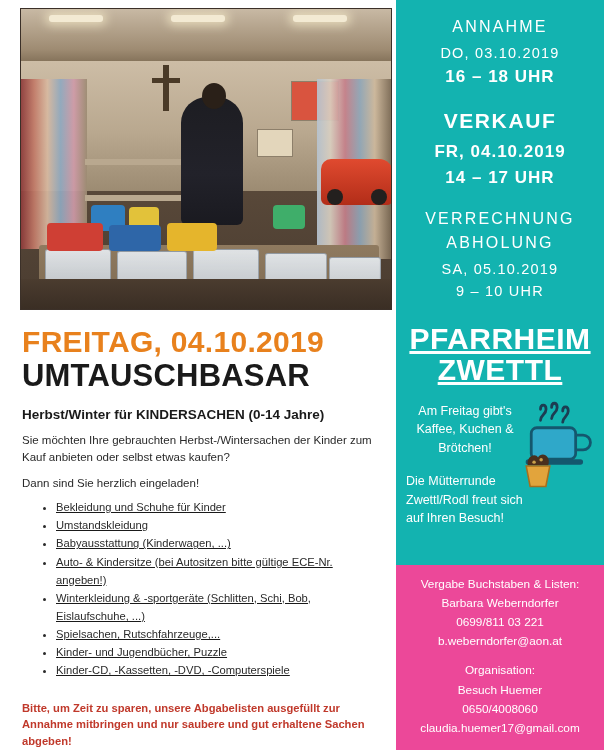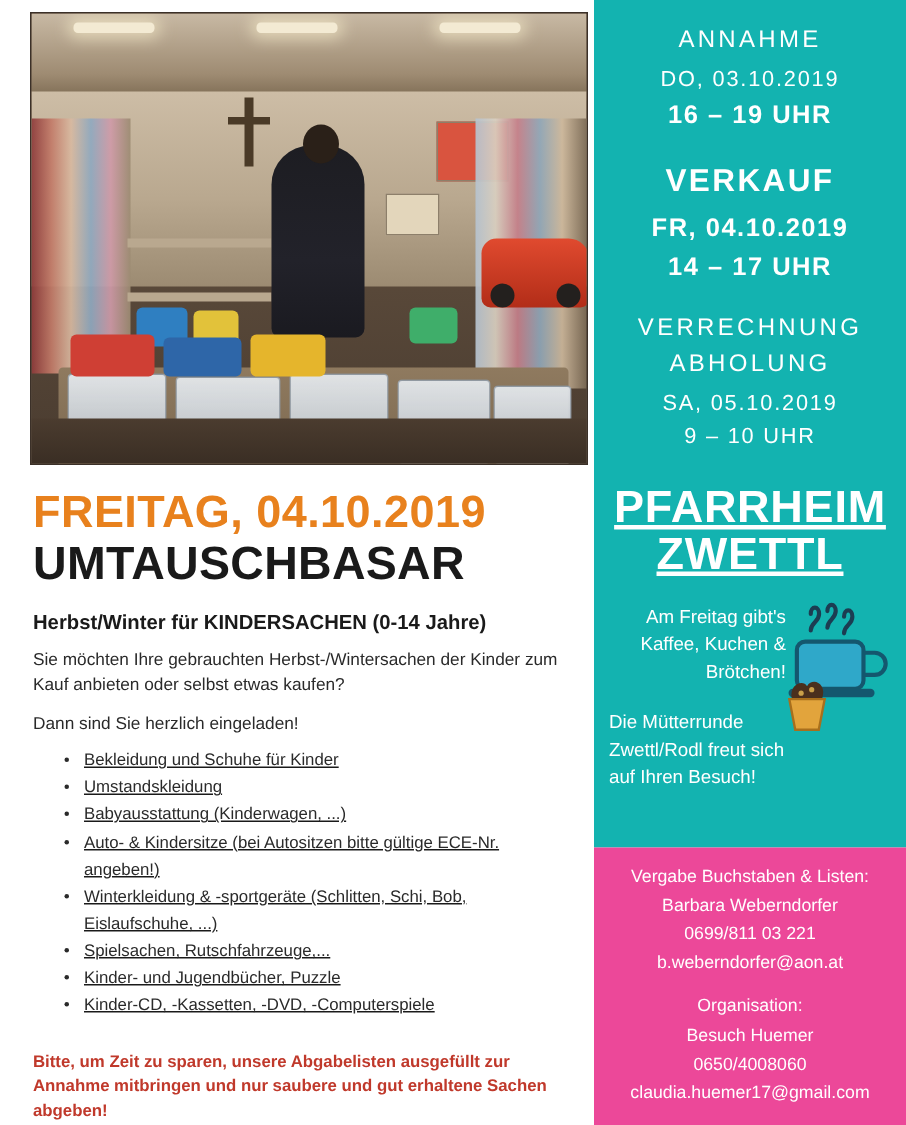--- a/index.html
+++ b/index.html
@@ -217,21 +217,21 @@
     font-weight: 700;
     letter-spacing: .5px;
     line-height: 1.02;
     color: #ffffff;
     text-decoration: underline;
   }
   .coffee-block {
     position: relative;
     margin-top: 16px;
     padding: 0 10px;
-    text-align: right;
+    text-align: center;
   }
   .coffee-text {
     font-size: 12.5px;
     line-height: 1.5;
     color: #ffffff;
     width: 118px;
   }
   .muetter {
     margin-top: 14px;
     padding: 0 10px;
@@ -326,21 +326,21 @@
     <div class="footnote">Bitte, um Zeit zu sparen, unsere Abgabelisten ausgefüllt zur Annahme mitbringen und nur saubere und gut erhaltene Sachen abgeben!</div>
   </div>
 
   <div class="right-col">
 
     <div class="teal-panel">
 
       <div class="blk">
         <div class="t-title">ANNAHME</div>
         <div class="t-line">DO, 03.10.2019</div>
-        <div class="t-line lg">16 – 19 UHR</div>
+        <div class="t-line lg">16 – 18 UHR</div>
       </div>
 
       <div class="t-sep"></div>
 
       <div class="blk">
         <div class="t-title big">VERKAUF</div>
         <div class="t-line lg">FR, 04.10.2019</div>
         <div class="t-line lg">14 – 17 UHR</div>
       </div>
 

